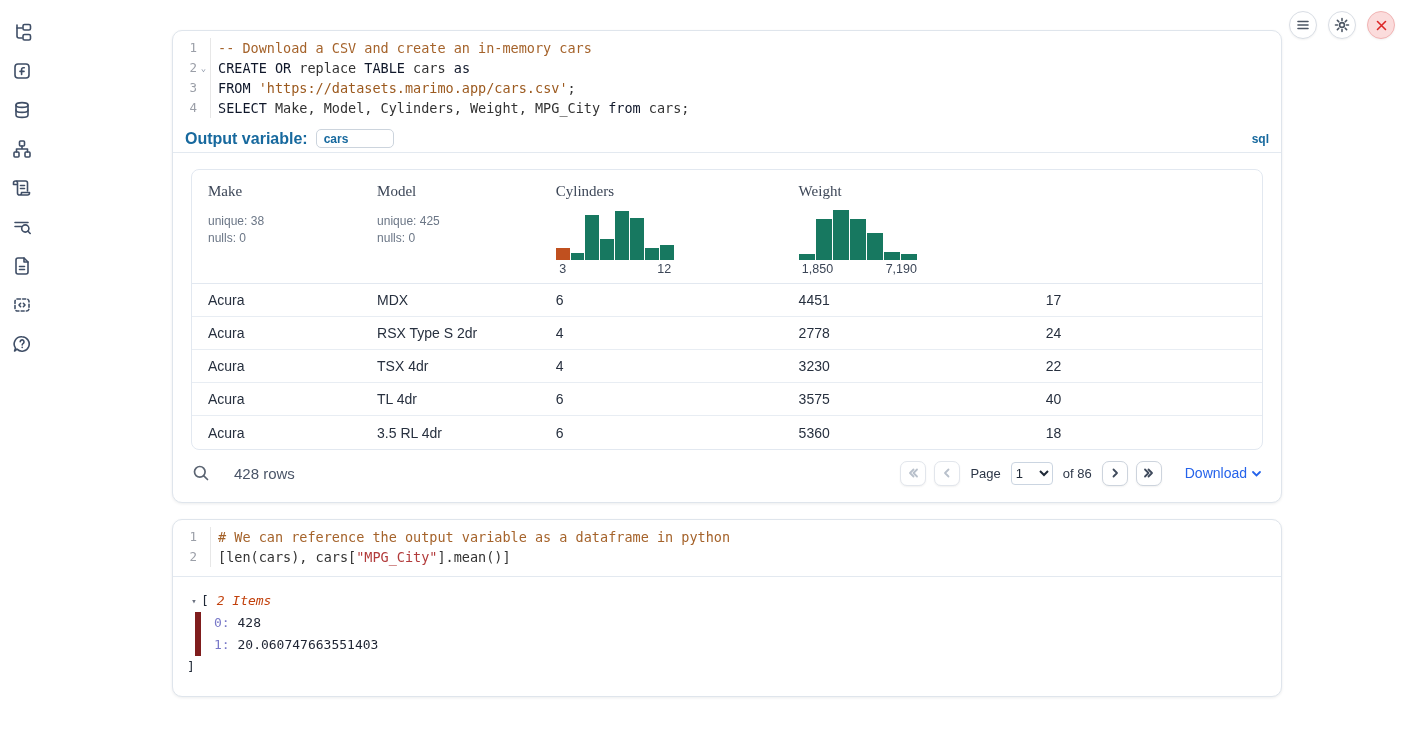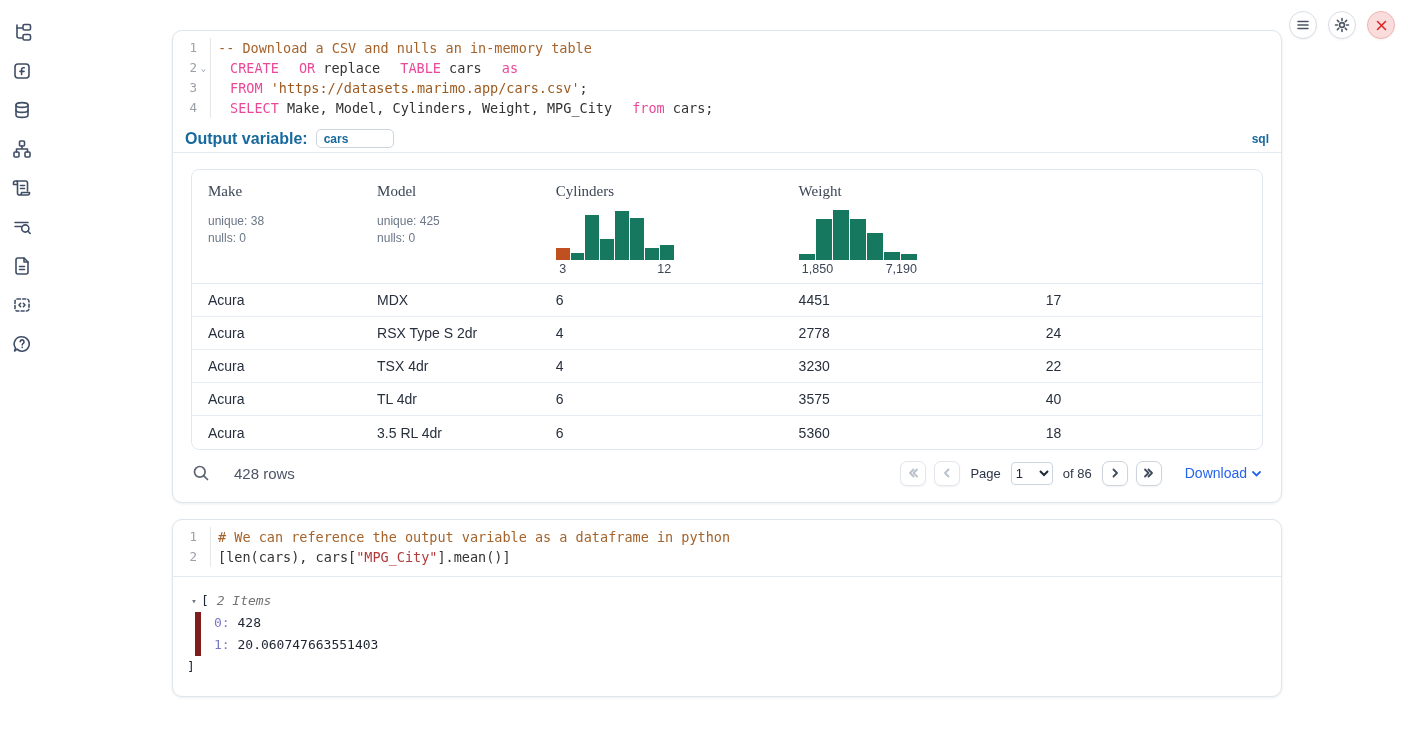--- a/index.html
+++ b/index.html
@@ -29,21 +29,21 @@
     box-shadow:0 1px 3px rgba(16,24,40,.08); }
   .cell + .cell { margin-top:16px; }
 
   
   .code-area { padding:7px 0 7px 0; }
   .code-line { display:flex; height:20px; line-height:20px;
     font-family:"DejaVu Sans Mono", monospace; font-size:13.5px; white-space:pre; }
   .gutter { width:24px; flex:none; text-align:right; color:#9b9fa8; font-size:12.5px; }
   .fold { width:13px; flex:none; text-align:center; color:#8a94a6; font-size:9px; }
   .code-text { flex:1; border-left:1px solid #e7e7e7; padding-left:7px; }
-  .tok-kw  { color:#ec4899;margin-left:12px; }
+  .tok-kw  { color:#0f172a; }
   .tok-com { color:#a5632b; }
   .tok-str { color:#9c5a1f; }
   .tok-str2{ color:#b23b3b; }
   .tok-pl  { color:#333333; }
 
   
   .outvar-row { display:flex; align-items:center; height:28px; padding:0 12px; gap:8px;
     border-bottom:1px solid #e3e9f0; }
   .outvar-label { font-size:16px; font-weight:bold; color:#17699e; }
   .outvar-input { width:78px; height:19px; border:1px solid #ccd4dd; border-radius:5px;
@@ -86,21 +86,21 @@
   .download-link { margin-left:15px; display:flex; align-items:center; gap:4px; color:#2563eb;
     font-size:14px; cursor:pointer; }
   .download-link svg { stroke:currentColor; fill:none; stroke-width:1.8; stroke-linecap:round; }
 
   
   .tree-output { padding:13px 18px 18px 14px; font-family:"DejaVu Sans Mono", monospace;
     font-size:13px; color:#1f2937; }
   .tree-head { display:flex; align-items:center; height:22px; line-height:22px; }
   .tree-chevron { width:14px; color:#6b7280; font-size:9px; text-align:center; cursor:pointer; }
   .tree-bracket { color:#1f2937; }
-  .tree-items-label { color:#737373; font-style:italic; }
+  .tree-items-label { color:#c2410c; font-style:italic; }
   .tree-body { margin-left:8px; border-left:6px solid #7f1d1d; padding-left:13px; }
   .tree-row { height:22px; line-height:22px; }
   .tree-key { color:#7878c8; }
   .tree-val { color:#1e2433; }
   .tree-close { height:22px; line-height:22px; padding-left:14px; }
 </style>
 </head>
 <body>
 
 <aside class="sidebar">
@@ -186,21 +186,21 @@
     <svg width="13" height="13" viewBox="0 0 13 13">
         <path d="M2.5 2.5l8 8M10.5 2.5l-8 8"></path>
       </svg>
   </div>
 </div>
 
 <main class="main">
 
   <section class="cell">
     <div class="code-area">
-        <div class="code-line"><span class="gutter">1</span><span class="fold"></span><span class="code-text"><span class="tok-com">-- Download a CSV and nulls an in-memory table</span></span></div>
+        <div class="code-line"><span class="gutter">1</span><span class="fold"></span><span class="code-text"><span class="tok-com">-- Download a CSV and create an in-memory cars</span></span></div>
         <div class="code-line"><span class="gutter">2</span><span class="fold">⌄</span><span class="code-text"><span class="tok-kw">CREATE</span><span class="tok-pl"> </span><span class="tok-kw">OR</span><span class="tok-pl"> replace </span><span class="tok-kw">TABLE</span><span class="tok-pl"> cars </span><span class="tok-kw">as</span></span></div>
         <div class="code-line"><span class="gutter">3</span><span class="fold"></span><span class="code-text"><span class="tok-kw">FROM</span><span class="tok-pl"> </span><span class="tok-str">'https://datasets.marimo.app/cars.csv'</span><span class="tok-pl">;</span></span></div>
         <div class="code-line"><span class="gutter">4</span><span class="fold"></span><span class="code-text"><span class="tok-kw">SELECT</span><span class="tok-pl"> Make, Model, Cylinders, Weight, MPG_City </span><span class="tok-kw">from</span><span class="tok-pl"> cars;</span></span></div>
       </div>
 
     <div class="outvar-row">
       <span class="outvar-label">Output variable:</span>
       <input class="outvar-input" value="cars" style="">
       <span class="lang-badge">sql</span>
     </div>

